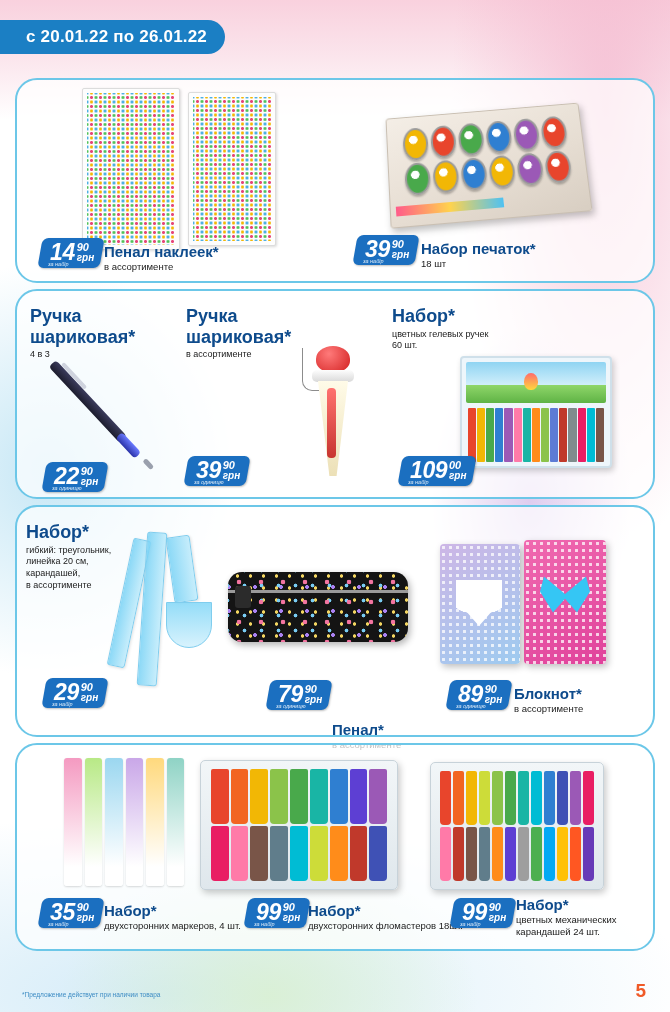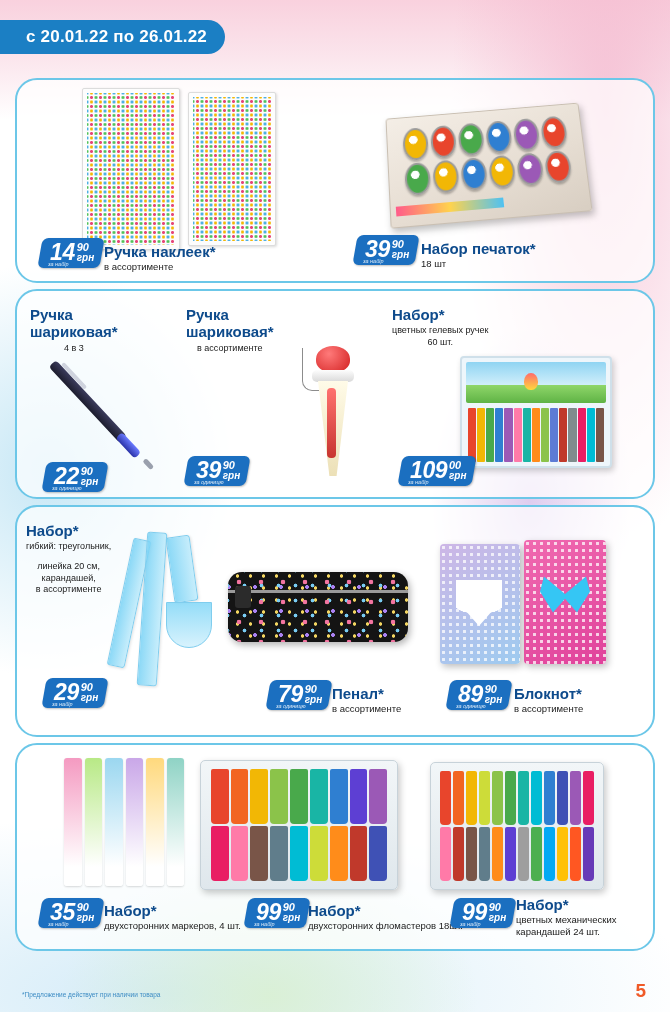--- a/index.html
+++ b/index.html
@@ -69,22 +69,22 @@
   .price .unit{
     position:absolute;left:10px;bottom:1px;font-size:5.5px;font-weight:normal;font-style:normal;
     color:#dbeaf7;white-space:nowrap;
   }
 
   .label{position:absolute;color:#124a86;}
   .label .t{font-size:15px;font-weight:bold;color:#0e4b8c;white-space:nowrap;}
   .label .s{font-size:9.5px;color:#1a1a1a;margin-top:1px;line-height:1.25;}
 
   .headline{position:absolute;}
-  .headline .t{font-size:15px;font-weight:bold;color:#0e4b8c;line-height:1.15;white-space:nowrap;}
-  .headline .s{font-size:9px;color:#1a1a1a;line-height:1.3;margin-top:2px;text-align:center;}
+  .headline .t{font-size:18px;font-weight:bold;color:#0e4b8c;line-height:1.15;white-space:nowrap;}
+  .headline .s{font-size:9px;color:#1a1a1a;line-height:1.3;margin-top:2px;}
 
   
   .art{position:absolute;}
 
   
   .sheet{position:absolute;background:#fdfdfd;border:1px solid #dcdcdc;border-radius:2px;
     box-shadow:1px 1px 3px rgba(0,0,0,.15);overflow:hidden;}
   .dots{position:absolute;inset:4px;
     background-image:
       radial-gradient(circle, #e5467a 1.3px, rgba(0,0,0,0) 1.6px),
@@ -189,21 +189,21 @@
   <div class="inner">
     <span class="int">14</span>
     <span class="rt">
       <span class="dec">90</span>
       <span class="cur">грн</span>
     </span>
   </div>
   <span class="unit">за набір</span>
 </div>
 <div class="label" style="left:104px;top:243px;">
-  <div class="t">Ручка наклеек*</div>
+  <div class="t">Пенал наклеек*</div>
   <div class="s">в ассортименте</div>
 </div>
 
 <div class="stampbox" style="left:388px;top:108px;width:196px;height:110px;">
   <div class="tray"></div>
   <div class="label-strip"></div>
   <div class="stamps-grid">
     <span class="stamp" style="--c:#f2b705"></span>
     <span class="stamp" style="--c:#e8452c"></span>
     <span class="stamp" style="--c:#49a94b"></span>
@@ -329,21 +329,21 @@
     </span>
   </div>
   <span class="unit">за набір</span>
 </div>
 
 <div class="panel" id="panel3"></div>
 
 <div class="headline" style="left:26px;top:522px;">
   <div class="t">Набор*</div>
   <div class="s">гибкий: треугольник,</div>
-  <div class="s" style="margin-top:8px;">линейка 20 см,</div>
+  <div class="s" style="margin-top:0;">линейка 20 см,</div>
   <div class="s" style="margin-top:0;">карандашей,</div>
   <div class="s" style="margin-top:0;">в ассортименте</div>
 </div>
 
 <div class="art" style="left:118px;top:530px;width:110px;height:160px;">
   <div class="ruler" style="left:2px;top:8px;width:16px;height:128px;transform:rotate(12deg);"></div>
   <div class="ruler" style="left:24px;top:2px;width:18px;height:152px;transform:rotate(4deg);"></div>
   <div class="ruler" style="left:52px;top:6px;width:22px;height:64px;transform:rotate(-8deg);"></div>
   <div style="position:absolute;left:48px;top:72px;width:44px;height:44px;border-radius:0 0 44px 44px;
     background:linear-gradient(180deg,rgba(130,215,247,.85),rgba(190,235,252,.6));border:1px solid #7fcdee;"></div>
@@ -369,21 +369,21 @@
 <div class="price" style="left:268px;top:680px;">
   <div class="inner">
     <span class="int">79</span>
     <span class="rt">
       <span class="dec">90</span>
       <span class="cur">грн</span>
     </span>
   </div>
   <span class="unit">за одиницю</span>
 </div>
-<div class="label" style="left:332px;top:685px;">
+<div class="label" style="left:332px;top:721px;">
   <div class="t">Пенал*</div>
   <div class="s">в ассортименте</div>
 </div>
 
 <div class="art" style="left:440px;top:540px;width:170px;height:130px;">
   <div class="note" style="left:0;top:4px;width:80px;height:120px;background:linear-gradient(150deg,#cdb6e6,#9ecbf0);">
     <div class="seq"></div>
     <div style="position:absolute;left:16px;top:36px;width:46px;height:40px;
       background:
       radial-gradient(circle at 30% 30%, #fff 0 48%, rgba(0,0,0,0) 49%) ,

